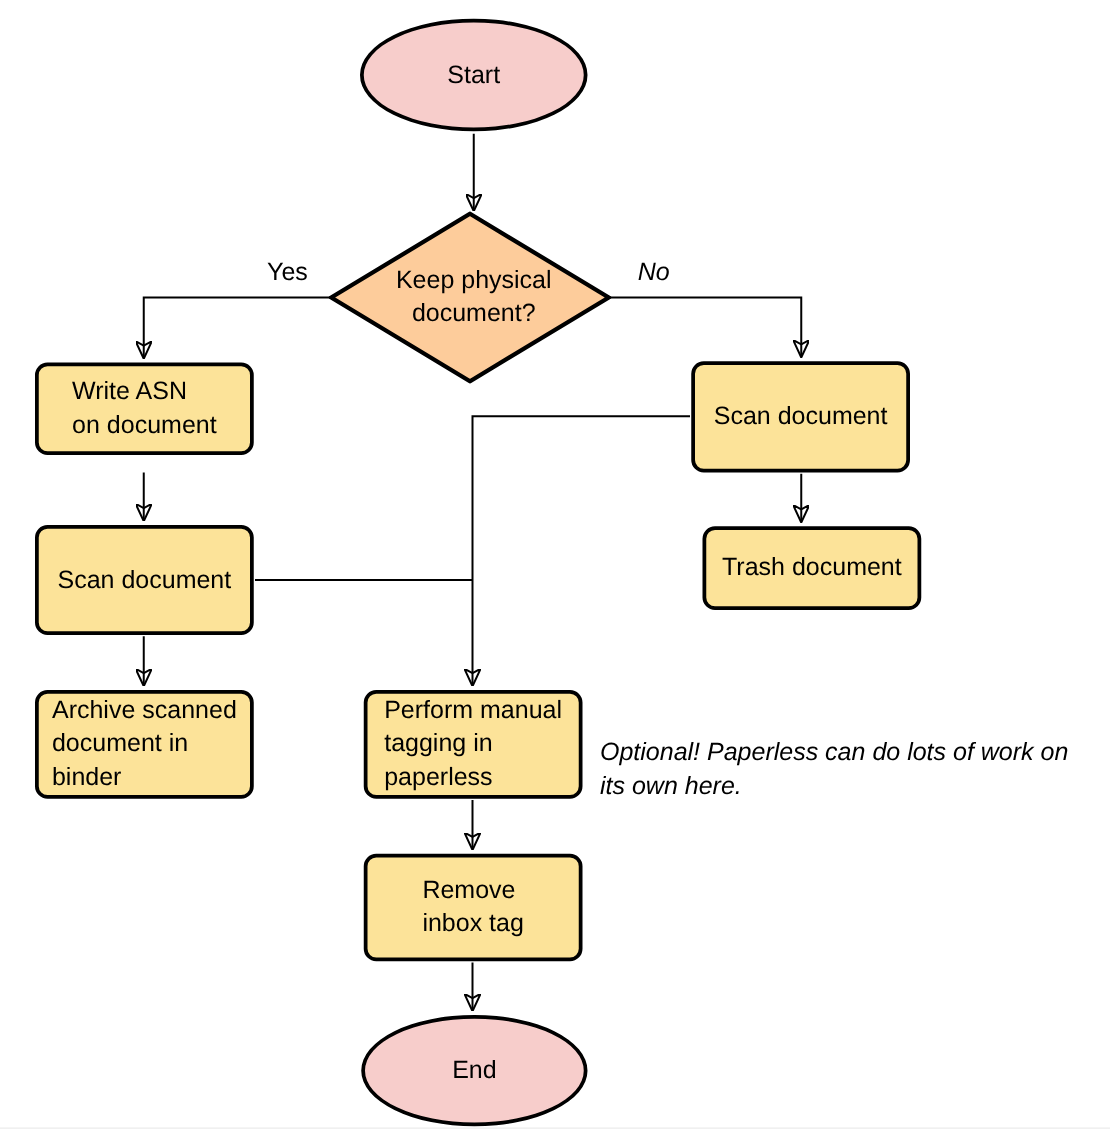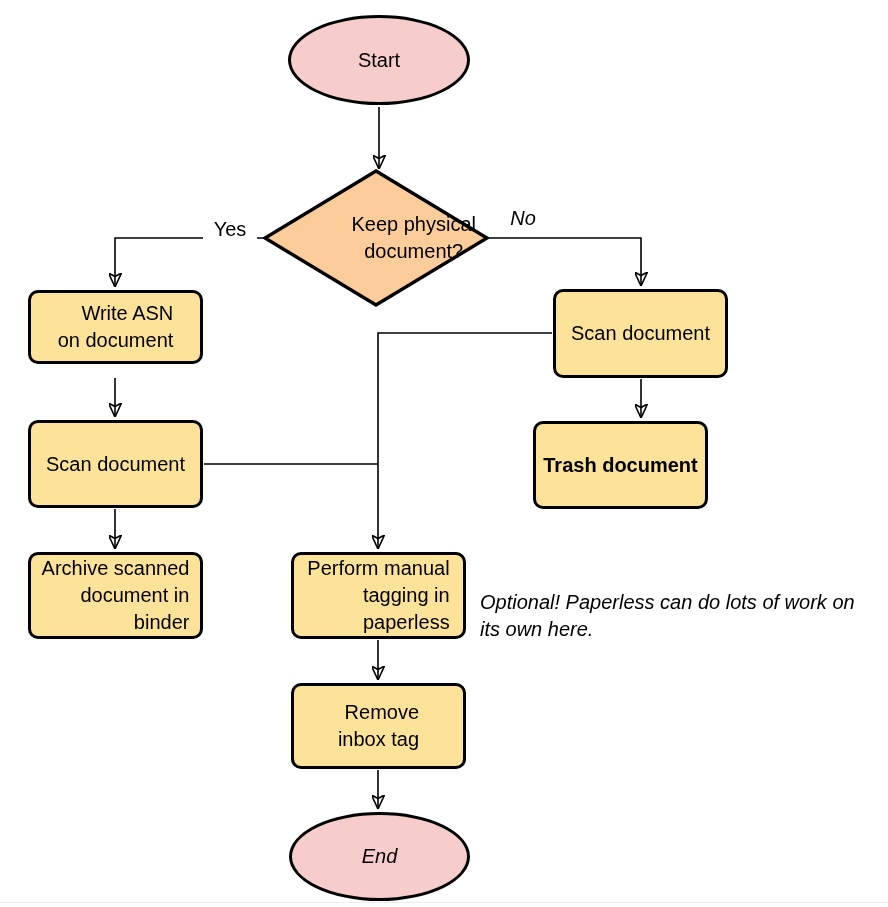--- a/index.html
+++ b/index.html
@@ -22,21 +22,21 @@
     fill: none;
     stroke: var(--stroke, #000000);
     stroke-width: 1.6;
   }
   .node {
     position: absolute;
     box-sizing: border-box;
     display: flex;
     align-items: center;
     justify-content: center;
-    text-align: right;
+    text-align: left;
     font-size: 20px;
     line-height: 27px;
     white-space: pre-line;
     z-index: 2;
   }
   .process {
     background: var(--process-fill, #FCE399);
     border: 3.2px solid var(--stroke, #000000);
     border-radius: 10px;
   }
@@ -115,59 +115,59 @@
     <path d="M 378 770 L 378 808" marker-end="url(#arrowhead)"></path>
   </svg>
 
   <div class="node terminal" style="left:288px; top:15px; width:182px; height:90px;">
     <span>Start</span>
   </div>
 
   <svg class="diamond-svg" style="left:263px; top:169px;" width="226" height="138" viewBox="0 0 226 138" xmlns="http://www.w3.org/2000/svg">
     <polygon points="113,2 224,69 113,136 2,69"></polygon>
   </svg>
-  <div class="decision-label" style="left:254px; top:171px; width:222px; height:134px;justify-content:flex-end;">
+  <div class="decision-label" style="left:268px; top:171px; width:222px; height:134px;">
     <span>Keep physical
 document?</span>
   </div>
 
-  <div class="edge-label" style="left:203px; top:207px; width:50px;margin-top:11px;">Yes</div>
+  <div class="edge-label" style="left:203px; top:207px; width:50px;">Yes</div>
   <div class="edge-label" style="left:496px; top:207px; width:50px;font-style:italic;">No</div>
 
   <div class="node process" style="left:28px; top:290px; width:175px; height:74px;">
     <span>Write ASN
 on document</span>
   </div>
   <div class="node process" style="left:28px; top:420px; width:175px; height:88px;">
     <span>Scan document</span>
   </div>
   <div class="node process" style="left:28px; top:552px; width:175px; height:87px;">
     <span>Archive scanned
 document in
 binder</span>
   </div>
 
   <div class="node process" style="left:553px; top:289px; width:175px; height:89px;">
     <span>Scan document</span>
   </div>
-  <div class="node process" style="left:533px; top:421px; width:175px; height:88px;font-weight:bold;">
+  <div class="node process" style="left:562px; top:421px; width:175px; height:67px;">
     <span>Trash document</span>
   </div>
 
   <div class="node process" style="left:291px; top:683px; width:175px; height:86px;">
     <span>Remove
 inbox tag</span>
   </div>
   <div class="node process" style="left:291px; top:552px; width:175px; height:87px;">
     <span>Perform manual
 tagging in
 paperless</span>
   </div>
 
-  <div class="node terminal" style="left:289px; top:812px; width:181px; height:89px;font-style:italic;">
+  <div class="node terminal" style="left:289px; top:812px; width:181px; height:89px;">
     <span>End</span>
   </div>
 
   <div class="annotation" style="left:480px; top:589px; width:420px;">Optional! Paperless can do lots of work on
 its own here.</div>
 
   <div class="bottom-rule"></div>
 
 </div>
 

